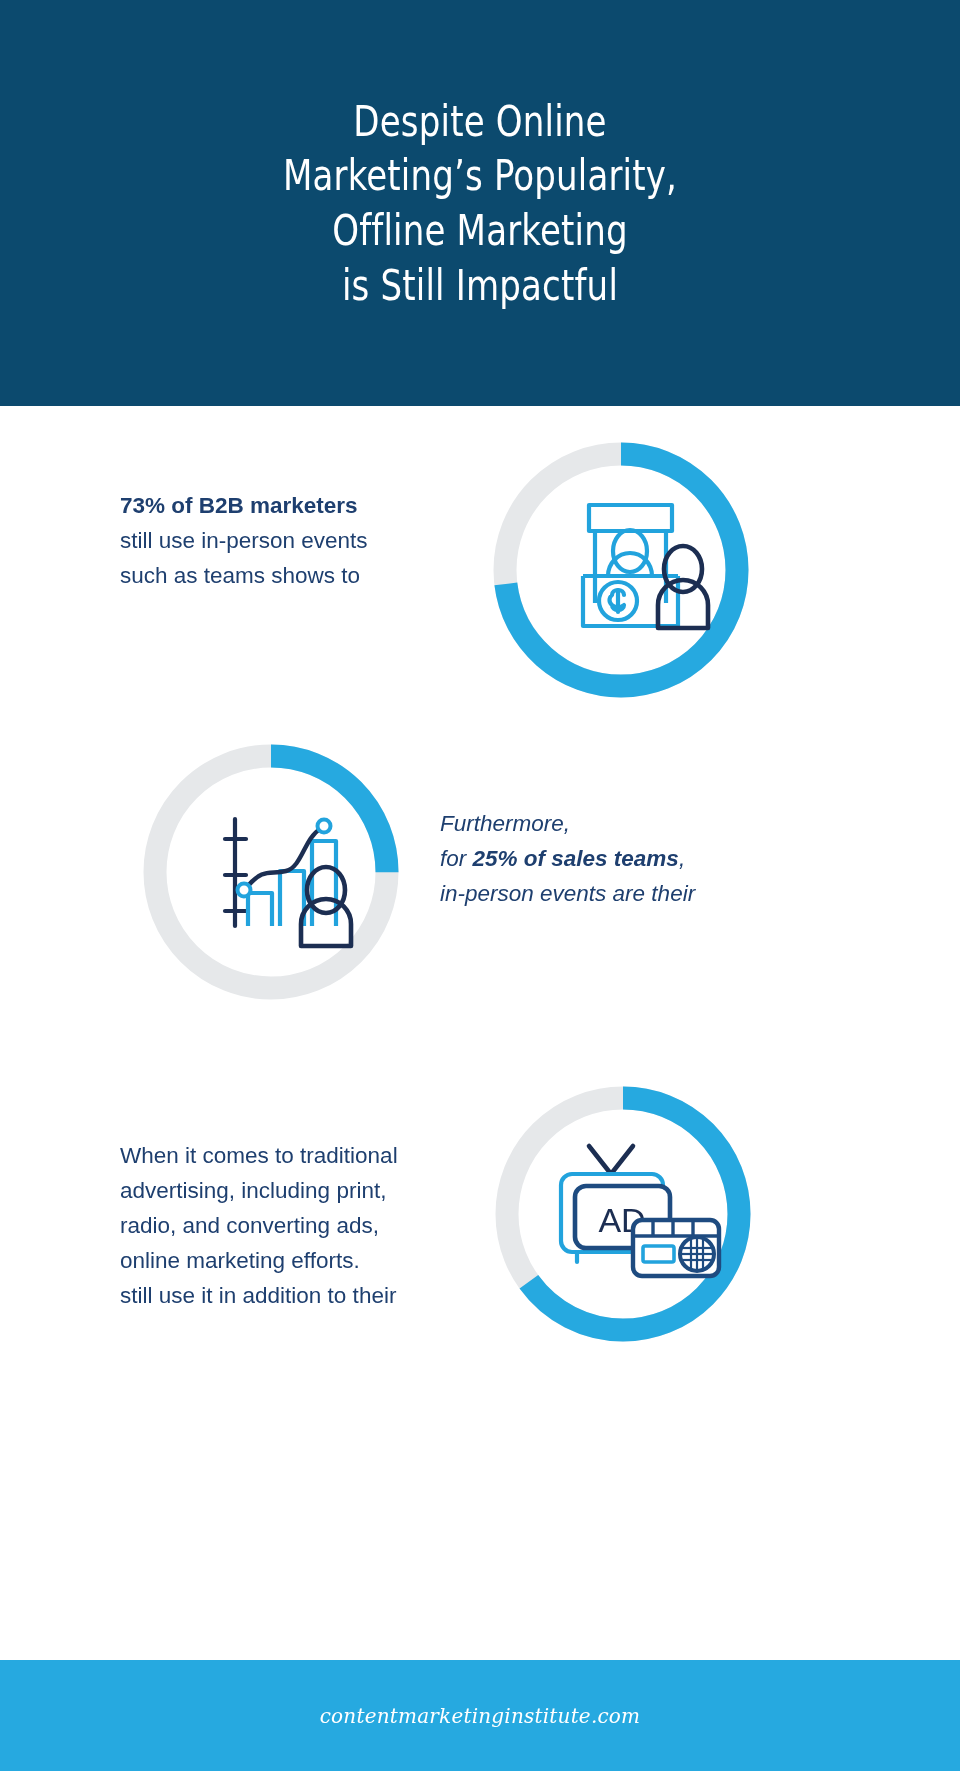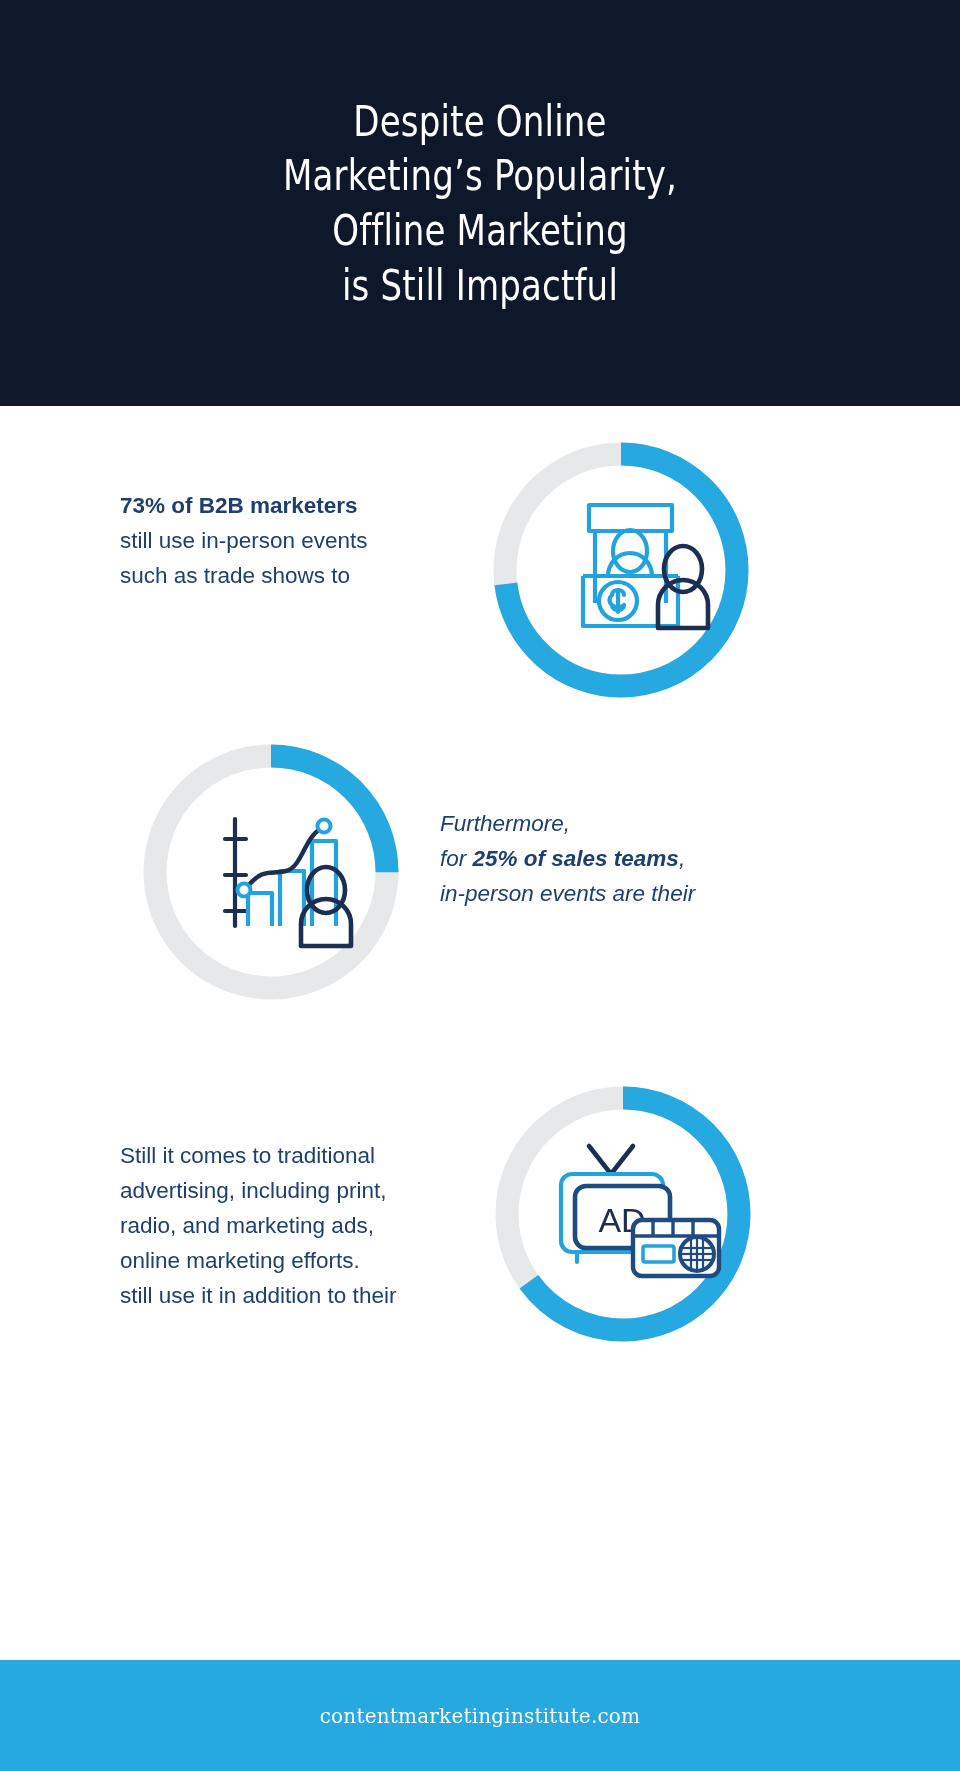--- a/index.html
+++ b/index.html
@@ -8,21 +8,21 @@
     background:#ffffff;
     font-family:"Liberation Sans", sans-serif;
     overflow:hidden;
     position:relative;
   }
   .page{width:960px;height:1771px;position:relative;display:flex;flex-direction:column;}
 
   
   .header{
     width:100%;height:406px;
-    background:#0f172a;
+    background:#0c4a6e;
     display:flex;align-items:center;justify-content:center;
     flex:none;
   }
   .header-title{
     color:#ffffff;
     font-size:43px;
     line-height:1.27;
     font-weight:400;
     text-align:center;
     letter-spacing:0.2px;
@@ -74,20 +74,21 @@
   
   .footer{
     width:100%;height:111px;
     background:#26a9e0;
     display:flex;align-items:center;justify-content:center;
     flex:none;
   }
   .footer-text{
     color:#ffffff;
     font-family:"DejaVu Serif","Liberation Serif",serif;
+    font-style:italic;
     font-size:20px;
     letter-spacing:0.2px;
   }
 </style>
 </head>
 <body>
 
 <div class="page">
 
   <div class="header">
@@ -99,21 +100,21 @@
     </div>
   </div>
 
   <div class="body-area">
 
     <div class="section" id="section-1">
 
       <div class="sec-text">
         <span class="ln"><b>73% of B2B marketers</b></span>
         <span class="ln">still use in-person events</span>
-        <span class="ln">such as trade shows to</span>
+        <span class="ln">such as teams shows to</span>
       </div>
 
       <div class="donut-wrap">
         <svg class="donut-svg" width="272" height="272" viewBox="0 0 272 272">
 
           <circle cx="136" cy="136" r="116" fill="none" stroke="#e6e8ea" stroke-width="23"></circle>
 
           <circle cx="136" cy="136" r="116" fill="none" stroke="#26a9e0" stroke-width="23" stroke-dasharray="532.0 196.8" stroke-dashoffset="0" transform="rotate(-90 136 136)"></circle>
         </svg>
 
@@ -191,23 +192,23 @@
       <div class="sec-text">
         <span class="ln">Furthermore,</span>
         <span class="ln"><span>for </span><b>25% of sales teams</b><span>,</span></span>
         <span class="ln">in-person events are their</span>
       </div>
     </div>
 
     <div class="section" id="section-3">
 
       <div class="sec-text">
-        <span class="ln">Still it comes to traditional</span>
+        <span class="ln">When it comes to traditional</span>
         <span class="ln">advertising, including print,</span>
-        <span class="ln">radio, and marketing ads,</span>
+        <span class="ln">radio, and converting ads,</span>
         <span class="ln">online marketing efforts.</span>
         <span class="ln">still use it in addition to their</span>
       </div>
 
       <div class="donut-wrap">
         <svg class="donut-svg" width="272" height="272" viewBox="0 0 272 272">
           <circle cx="136" cy="136" r="116" fill="none" stroke="#e6e8ea" stroke-width="23"></circle>
           <circle cx="136" cy="136" r="116" fill="none" stroke="#26a9e0" stroke-width="23" stroke-dasharray="473.7 255.1" stroke-dashoffset="0" transform="rotate(-90 136 136)"></circle>
         </svg>
 

